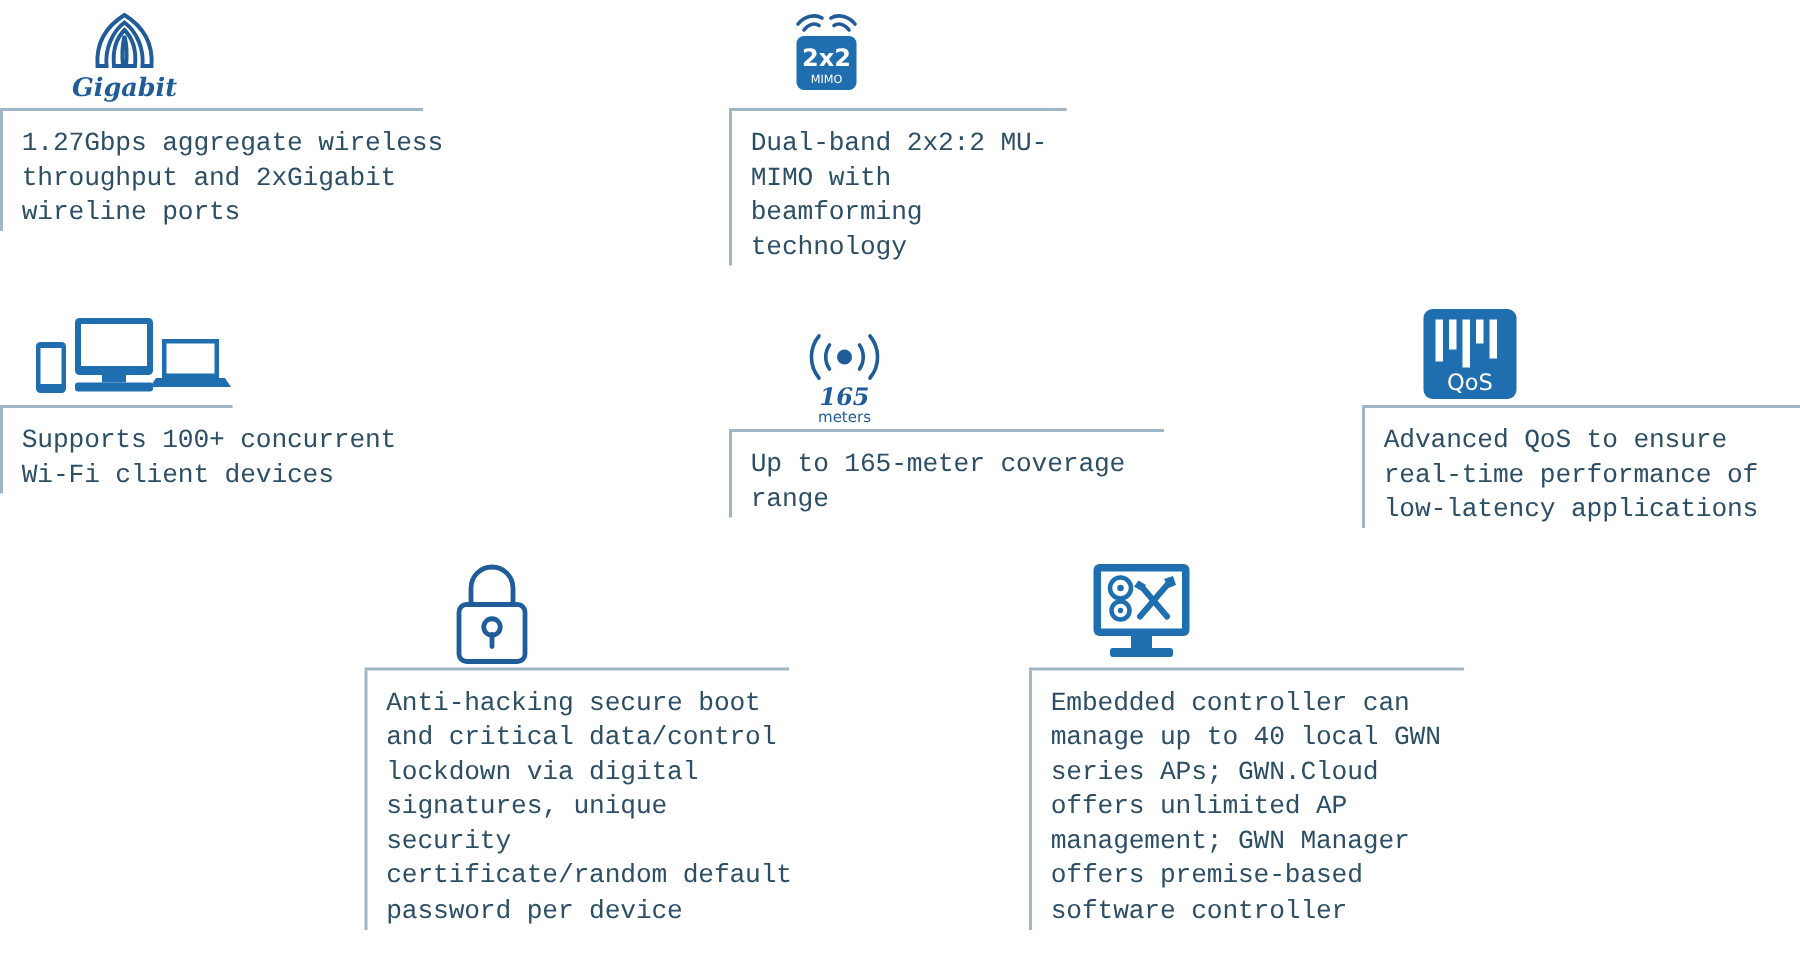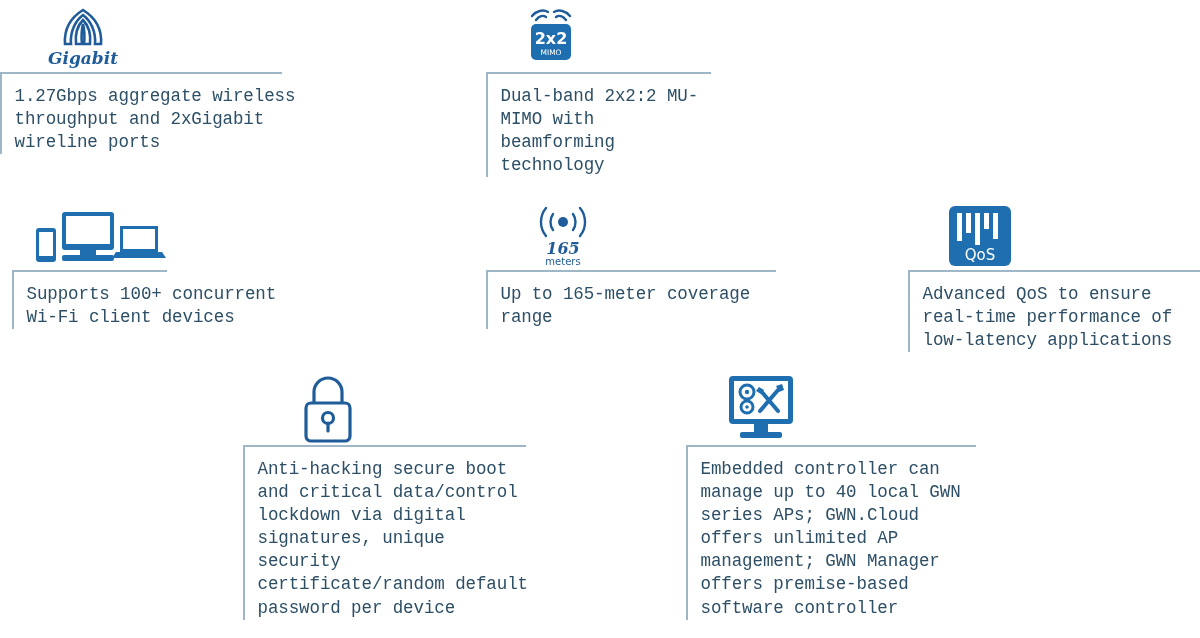--- a/index.html
+++ b/index.html
@@ -65,22 +65,22 @@
     font-family: Liberation Mono, monospace;
     padding-top: 11px;
     letter-spacing: -0.1px;
   }
 
   
   #f1 { left: 0px;   top: 0px;   width: 300px; }
   #f2 { left: 486px; top: 0px;   width: 230px; }
   #f3 { left: 908px; top: 0px;   width: 292px; }
 
-  #f4 { left: 12px;   top: 198px; width: 300px; }
-  #f5 { left: 486px; top: 198px; width: 292px; }
+  #f4 { left: 0px;   top: 198px; width: 300px; }
+  #f5 { left: 486px; top: 214px; width: 292px; }
   #f6 { left: 908px; top: 198px; width: 292px; }
 
   #f7 { left: 243px; top: 373px; width: 285px; }
   #f8 { left: 686px; top: 373px; width: 292px; }
 
   #f1 .icon-wrap { padding-left: 40px; }
   #f2 .icon-wrap { padding-left: 30px; text-decoration: underline; }
   #f3 .icon-wrap { padding-left: 52px; }
   #f4 .icon-wrap { padding-left: 14px; }
   #f5 .icon-wrap { padding-left: 42px; }

